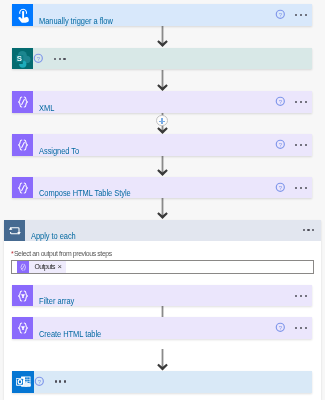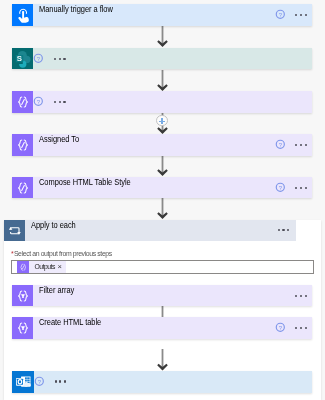--- a/index.html
+++ b/index.html
@@ -5,41 +5,41 @@
   html,body{margin:0;padding:0;}
   body{width:325px;height:400px;background:#f7f7f7;
        font-family:"Liberation Sans",sans-serif;overflow:hidden;}
   #stage{position:relative;width:325px;height:400px;}
 
   
   .card{position:absolute;left:11.8px;width:300.4px;height:21.7px;display:flex;align-items:stretch;
         box-shadow:0 .9px 1.9px rgba(0,0,0,.13),0 .1px .5px rgba(0,0,0,.11);}
   .icon-box{flex:0 0 21.7px;display:flex;align-items:center;justify-content:center;}
   .icon-box svg{display:block;}
-  .card-title{flex:1 1 auto;color:#000000;padding-left:5.6px;white-space:nowrap;
-              display:flex;align-items:flex-start;}
+  .card-title{flex:1 1 auto;color:#0369a1;padding-left:5.6px;white-space:nowrap;
+              display:flex;align-items:flex-end;}
   .card-title>span{display:inline-block;font-size:8.6px;transform:scaleX(.87);transform-origin:left center;letter-spacing:-0.05px;}
   .card-right{flex:0 0 auto;display:flex;align-items:center;padding-right:5.6px;}
   .help-ic{width:10.6px;height:10.6px;margin-right:10.2px;display:block;margin-top:-.6px;}
   .dots{display:flex;align-items:center;}
   .dots i{width:2.1px;height:2.1px;border-radius:50%;background:#4c4c57;display:block;margin-left:2.5px;}
   .dots i:first-child{margin-left:0;}
 
   
   .conn{position:absolute;left:156.6px;width:11px;}
   .conn svg{display:block;overflow:visible;}
   .plus-btn{position:absolute;left:-0.2px;top:2.4px;width:11.4px;height:11.4px;border-radius:50%;
         background:#fcfcfc;border:1.1px solid #c2c2c2;box-sizing:border-box;z-index:2;}
   .plus-btn::before{content:"";position:absolute;left:1.7px;top:4.5px;width:6px;height:1.3px;background:#79abe4;}
   .plus-btn::after{content:"";position:absolute;left:4.05px;top:2.3px;width:1.3px;height:5.9px;background:#79abe4;}
 
   
   #loop{position:absolute;left:3.6px;top:219.5px;width:317px;height:180.5px;background:#fff;
         box-shadow:0 .9px 1.9px rgba(0,0,0,.13),0 .1px .5px rgba(0,0,0,.11);box-sizing:border-box;}
-  #loop-head{position:absolute;left:0;top:0;width:292px;height:21.6px;background:#e2e6ef;
+  #loop-head{position:absolute;left:0;top:0;width:317px;height:21.6px;background:#e2e6ef;
              display:flex;align-items:stretch;}
   #loop-head .icon-box{flex:0 0 21.6px;background:#466a91;}
   #loop-head .card-title{padding-left:5.6px;}
   #loop-head .card-right{padding-right:6.5px;}
 
   #field{position:absolute;left:7.4px;top:31px;width:306px;}
   #field-label{color:#575757;line-height:1;white-space:nowrap;height:7px;position:relative;}
   #field-label>span{display:inline-block;font-size:6.9px;position:absolute;top:0;letter-spacing:-.385px;}
   #req{color:#bc2f37;font-size:7px;position:absolute;left:0;top:-.4px;}
   #lbl-text{left:2.9px;}
@@ -196,20 +196,23 @@
   <div class="card" style="top:91px;background:#ebe6fc">
     <div class="icon-box" style="background:#8a6afc">
       <svg width="18" height="18" viewBox="0 0 32 32" aria-hidden="true">
         <g fill="none" stroke="#ffffff" stroke-width="1.85" stroke-linecap="round" stroke-linejoin="round">
           <path d="M13.8 7c-2.4 0-2.9 1.6-2.9 3.7 0 2.9-.9 4.3-2.8 5.3 1.9 1 2.8 2.4 2.8 5.3 0 2.1.5 3.7 2.9 3.7"></path>
           <path d="M18.2 7c2.4 0 2.9 1.6 2.9 3.7 0 2.9.9 4.3 2.8 5.3-1.9 1-2.8 2.4-2.8 5.3 0 2.1-.5 3.7-2.9 3.7"></path>
           <path d="M18.3 11.4 13.7 20.6"></path>
         </g>
       </svg>
     </div>
+    <div class="card-title">
+        <span>XML</span>
+      </div>
     <div class="card-right">
       <svg class="help-ic" viewBox="0 0 16 16">
           <circle cx="8" cy="8" r="6.1" fill="none" stroke="#7f96ea" stroke-width="1.75"></circle>
           <text x="8.05" y="11.5" text-anchor="middle" font-family="Liberation Sans, sans-serif" font-size="9" fill="#7f96ea">?</text>
         </svg>
       <div class="dots">
           <i></i>
           <i></i>
           <i></i>
         </div>

